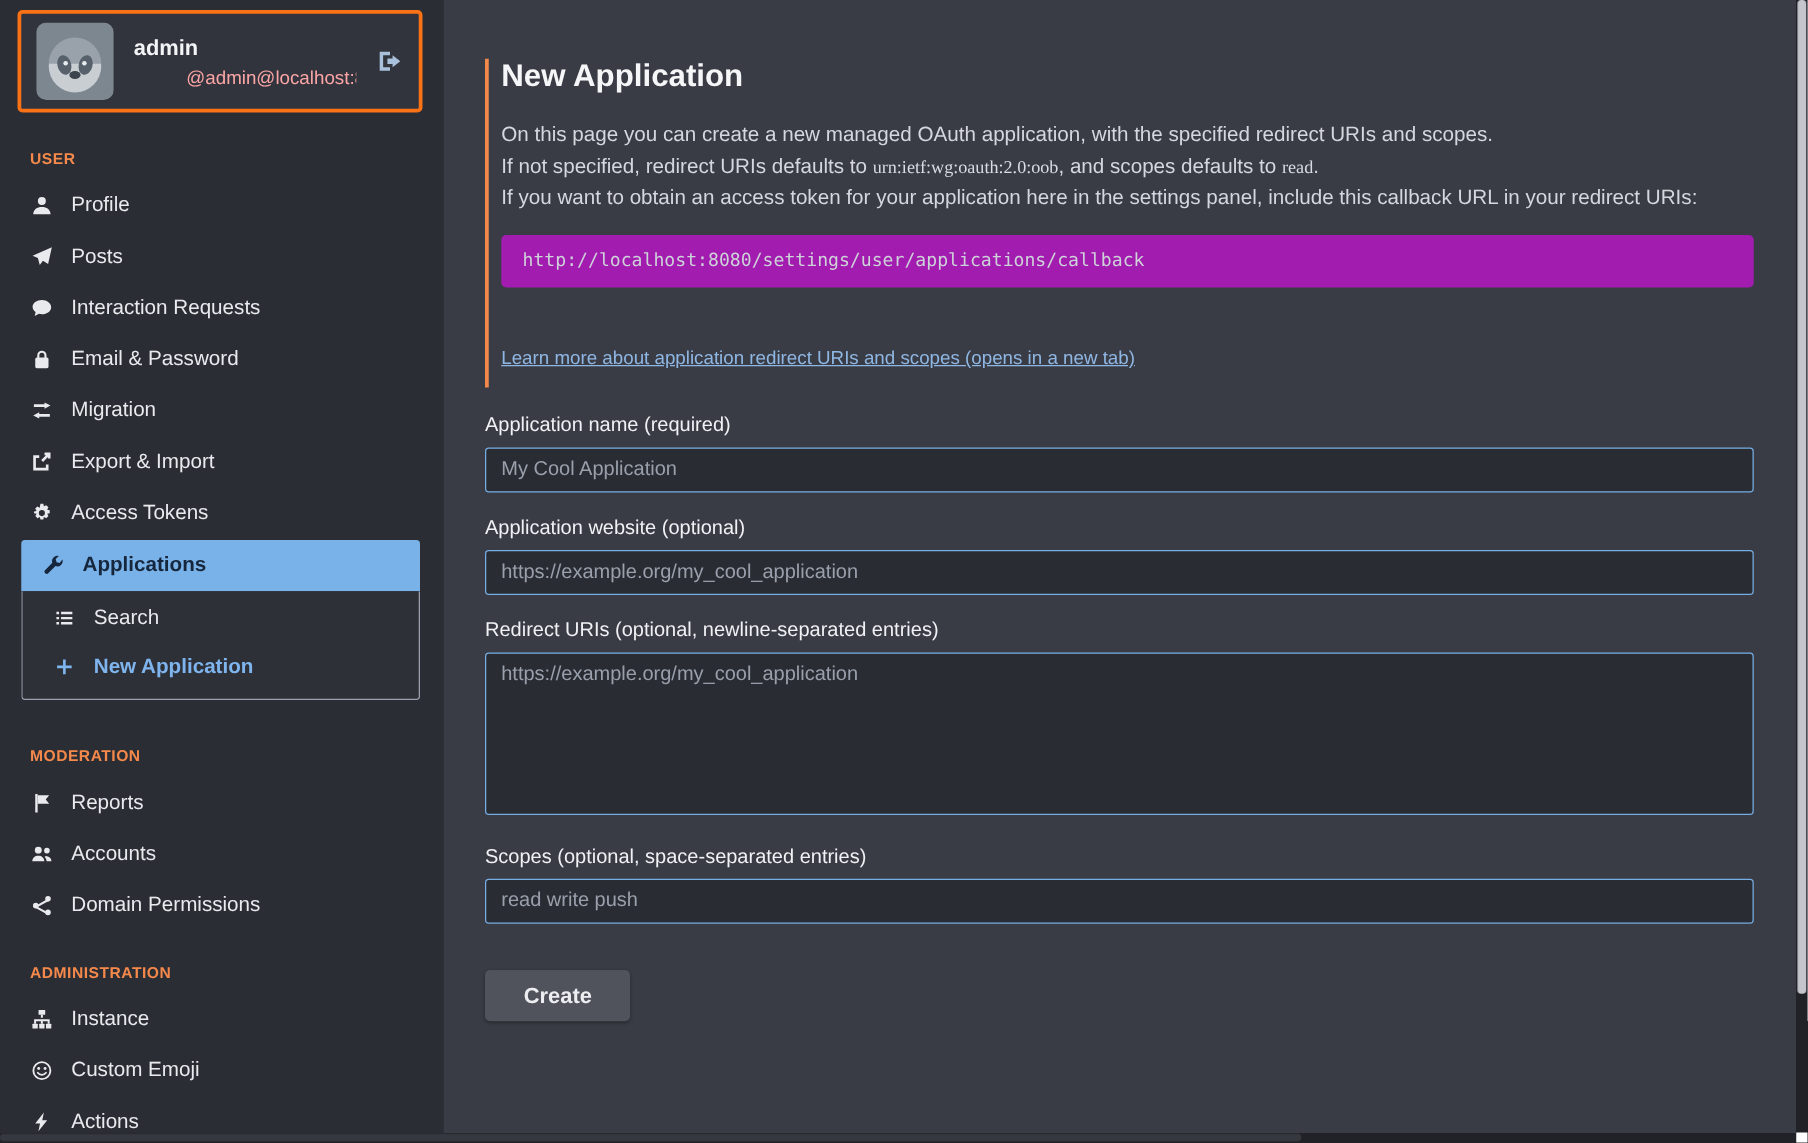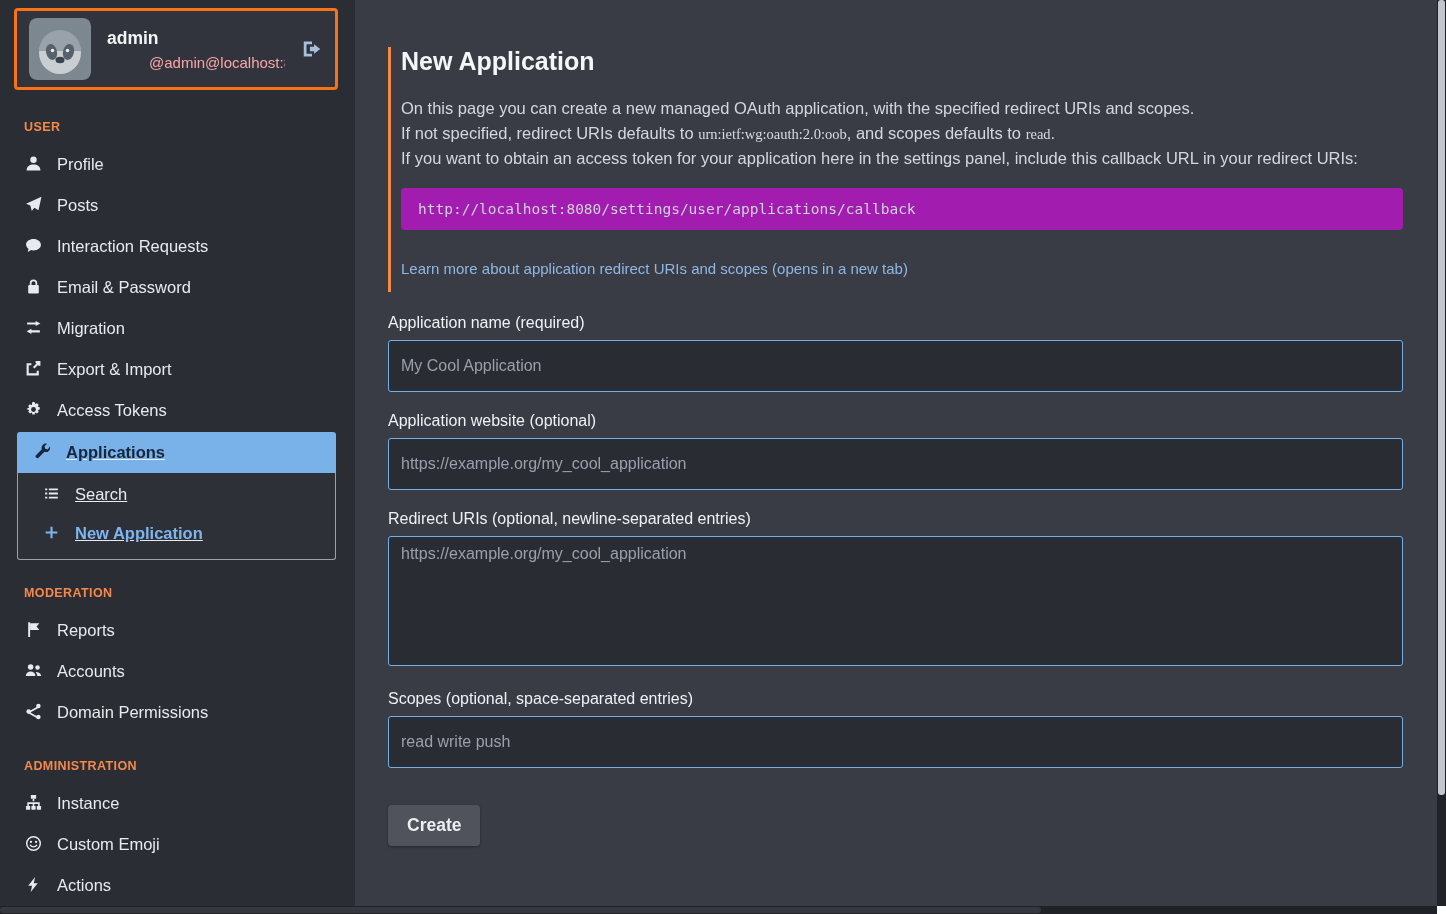--- a/index.html
+++ b/index.html
@@ -41,30 +41,30 @@
 
   .nav-heading {
     padding: 26px 24px 10px 24px;
     font-size: 12.5px;
     font-weight: bold;
     letter-spacing: 0.4px;
     color: var(--accent-orange, #f4894b);
   }
   .nav-item {
     display: flex;
-    align-items: flex-start;
+    align-items: center;
     gap: 15px;
     padding: 11px 24px;
     font-size: 16.5px;
     color: #e8eaee;
     cursor: pointer;
   }
   .nav-item .ico { width: 18px; display: flex; justify-content: center; flex: none; }
 
-  .nav-group { margin: 1px 19px 0 17px; text-decoration: underline; }
+  .nav-group { margin: 1px 19px 12px 17px; }
   .nav-group .nav-parent {
     background: var(--accent-blue, #79b2e8);
     color: #16263c;
     font-weight: bold;
     border-radius: 3px 3px 0 0;
     padding: 11px 16px;
   }
   .nav-sub {
     border: 1px solid #9aa0ad;
     border-top: none;
@@ -105,23 +105,24 @@
     border-radius: 4px;
     padding: 13px 17px;
     font-family: "DejaVu Sans Mono", "Liberation Mono", monospace;
     font-size: 14.5px;
     color: #ced2d9;
     white-space: nowrap;
     overflow: hidden;
   }
   .learn-link {
     display: inline-block;
-    margin-top: 30px;
+    margin-top: 48px;
     font-size: 15px;
     color: var(--link-blue, #8fb7e4);
+    text-decoration: underline;
     cursor: pointer;
   }
 
   .form { margin-top: 22px; }
   .field { margin-bottom: 20px; }
   .field-label {
     display: block;
     font-size: 16px;
     font-weight: normal;
     color: #eff1f4;
@@ -131,34 +132,34 @@
     width: 100%;
     background: #2a2c33;
     border: 1.5px solid #76ade4;
     border-radius: 3px;
     padding: 8px 12px;
     font-size: 16px;
     font-family: "Liberation Sans", "DejaVu Sans", sans-serif;
     color: #e8eaee;
     outline: none;
   }
-  .text-input { height: 52px; }
+  .text-input { height: 36px; }
   .text-area { height: 130px; resize: none; }
   .text-input::placeholder, .text-area::placeholder { color: #99a0ac; opacity: 1; }
 
   .create-btn {
     margin-top: 17px;
     background: #50535b;
     color: #eceef1;
     font-weight: bold;
     font-size: 17.5px;
     font-family: "Liberation Sans", "DejaVu Sans", sans-serif;
     border: none;
     border-radius: 4px;
-    padding: 10px 19px;
+    padding: 10px 31px;
     cursor: pointer;
     box-shadow: 0 1px 3px rgba(0,0,0,0.35);
   }
 
   
   .scrollbar-v { position: fixed; top: 0; right: 0; width: 9px; height: 100%; background: #212227; z-index: 10; }
   .scrollbar-v .thumb { position: absolute; top: 0; left: 1px; width: 7px; height: 87%; background: #c3c6cc; border-radius: 3px; }
   .scrollbar-h { position: fixed; bottom: 0; left: 0; width: 100%; height: 8px; background: #212227; z-index: 10; }
   .scrollbar-h .thumb { position: absolute; top: 1px; left: 0; width: 72%; height: 6px; background: #36383f; border-radius: 3px; }
   .scroll-corner { position: fixed; right: 0; bottom: 0; width: 9px; height: 8px; background: #ffffff; z-index: 11; }

